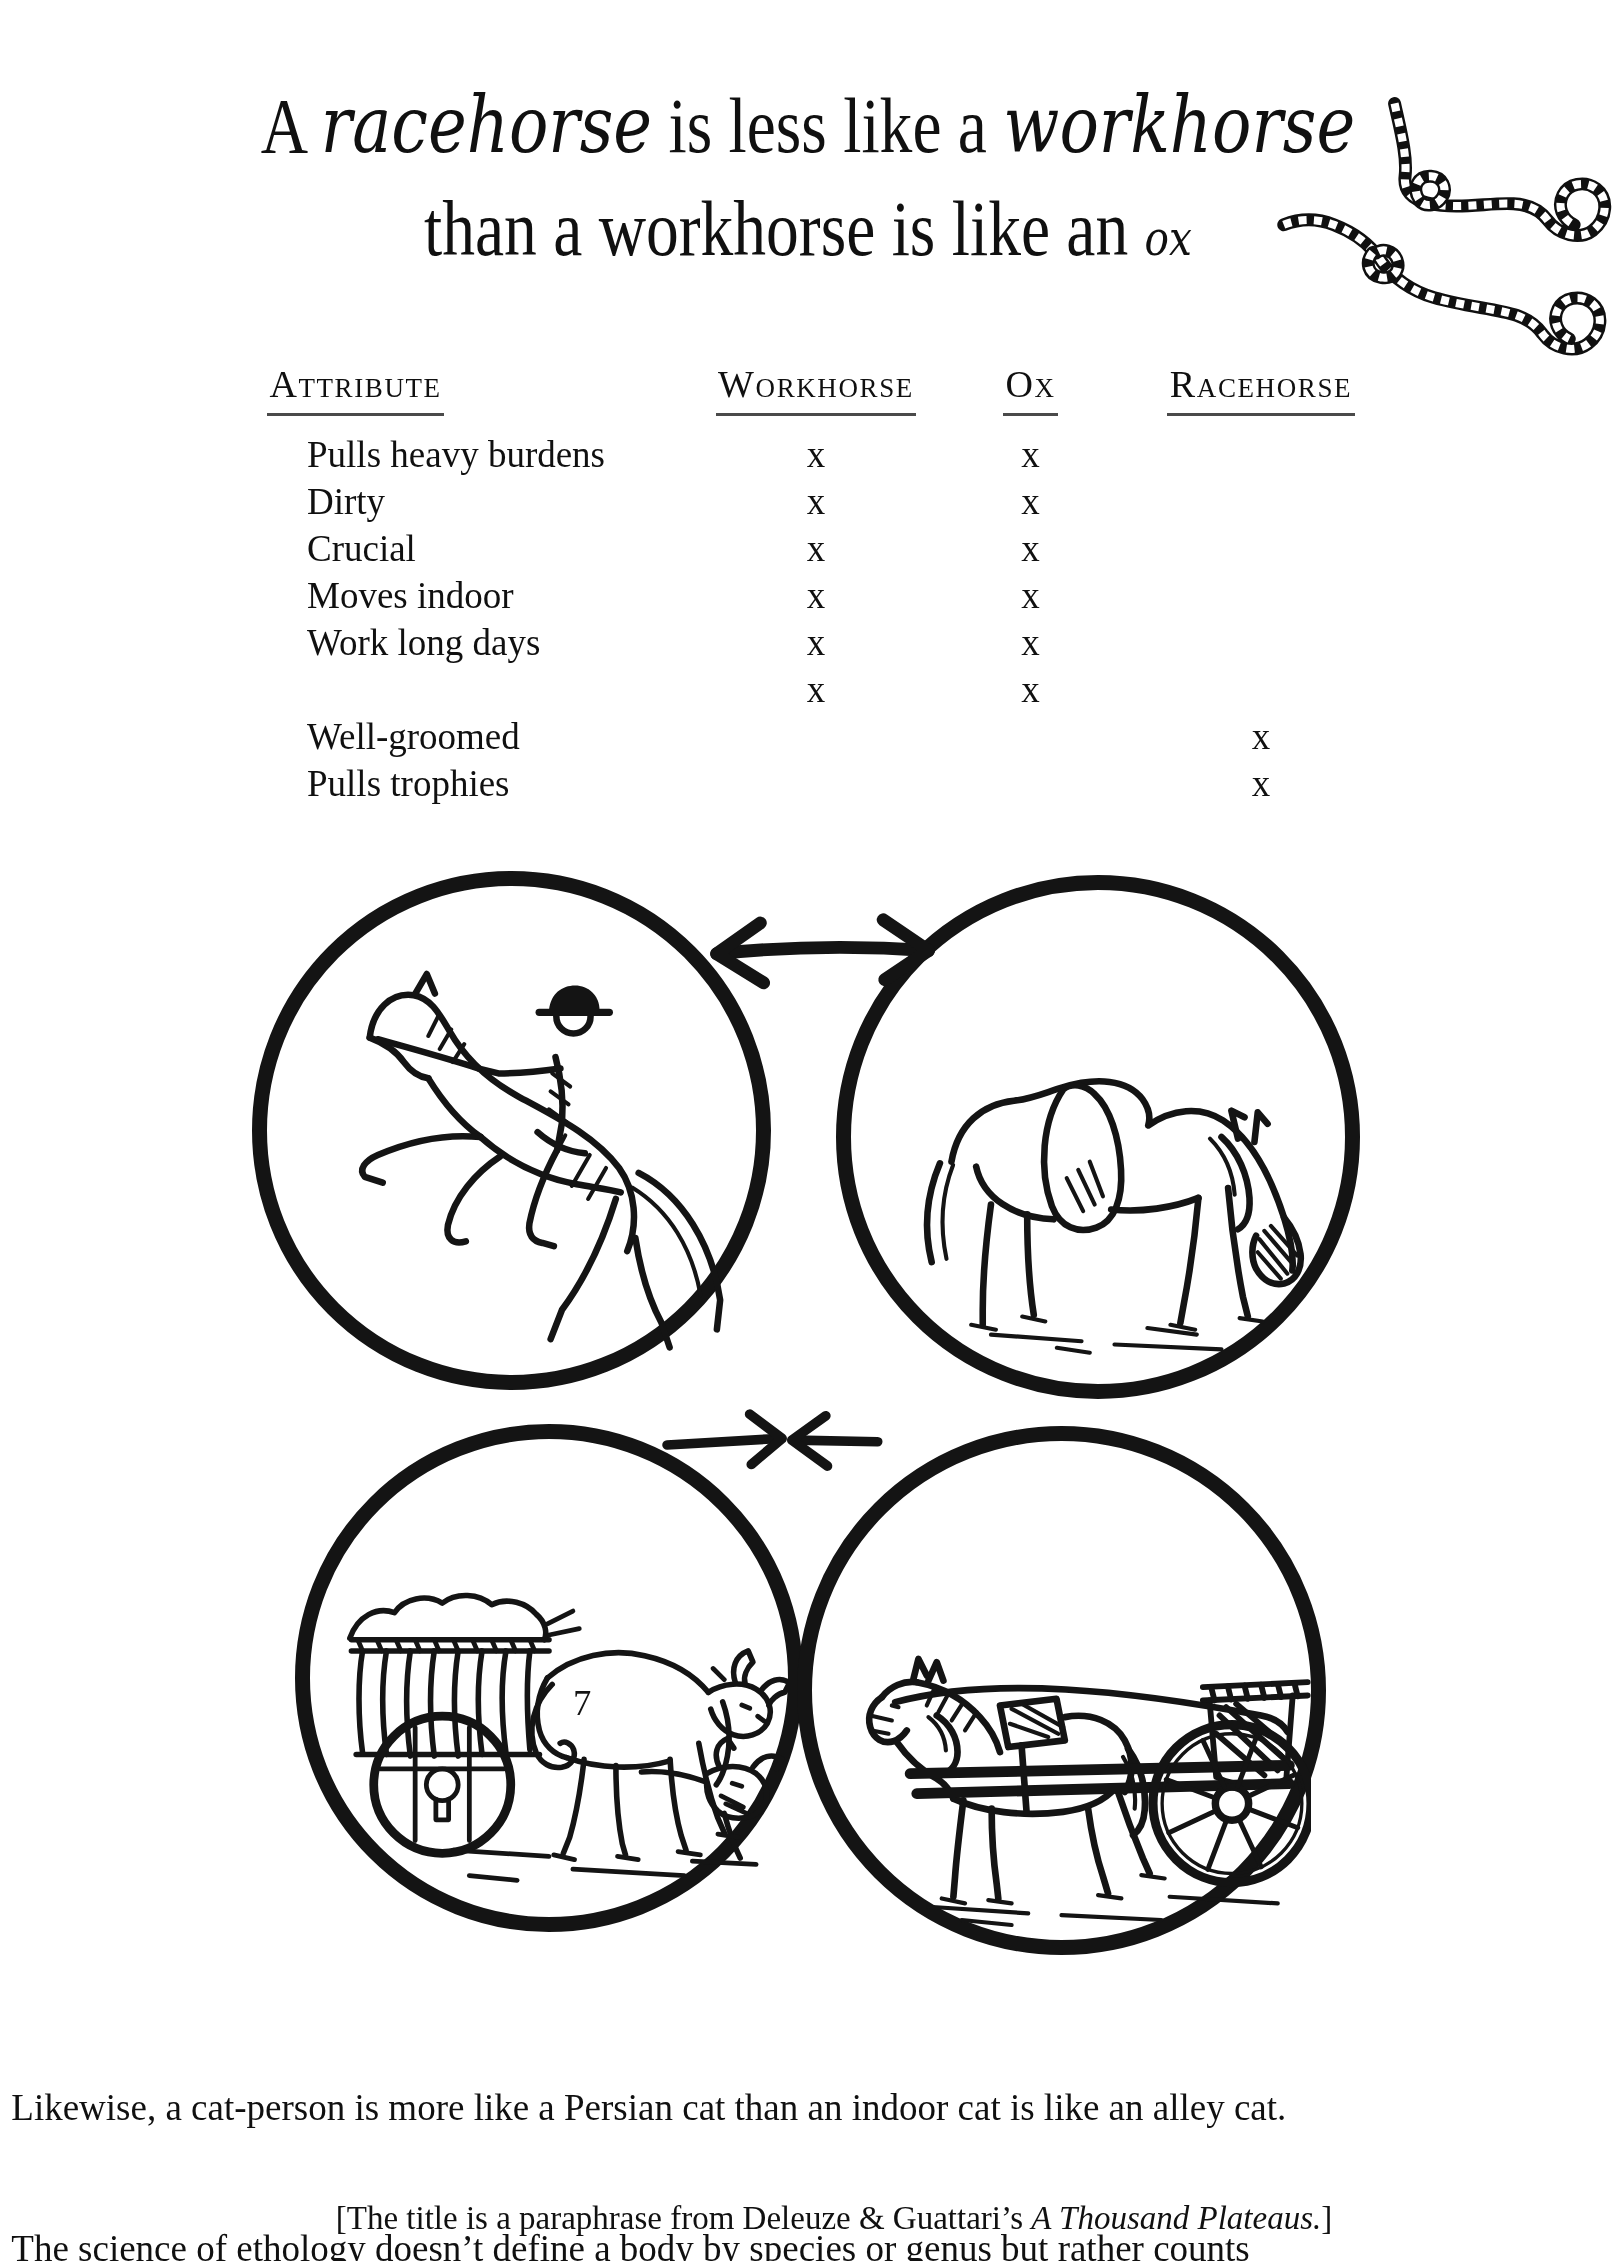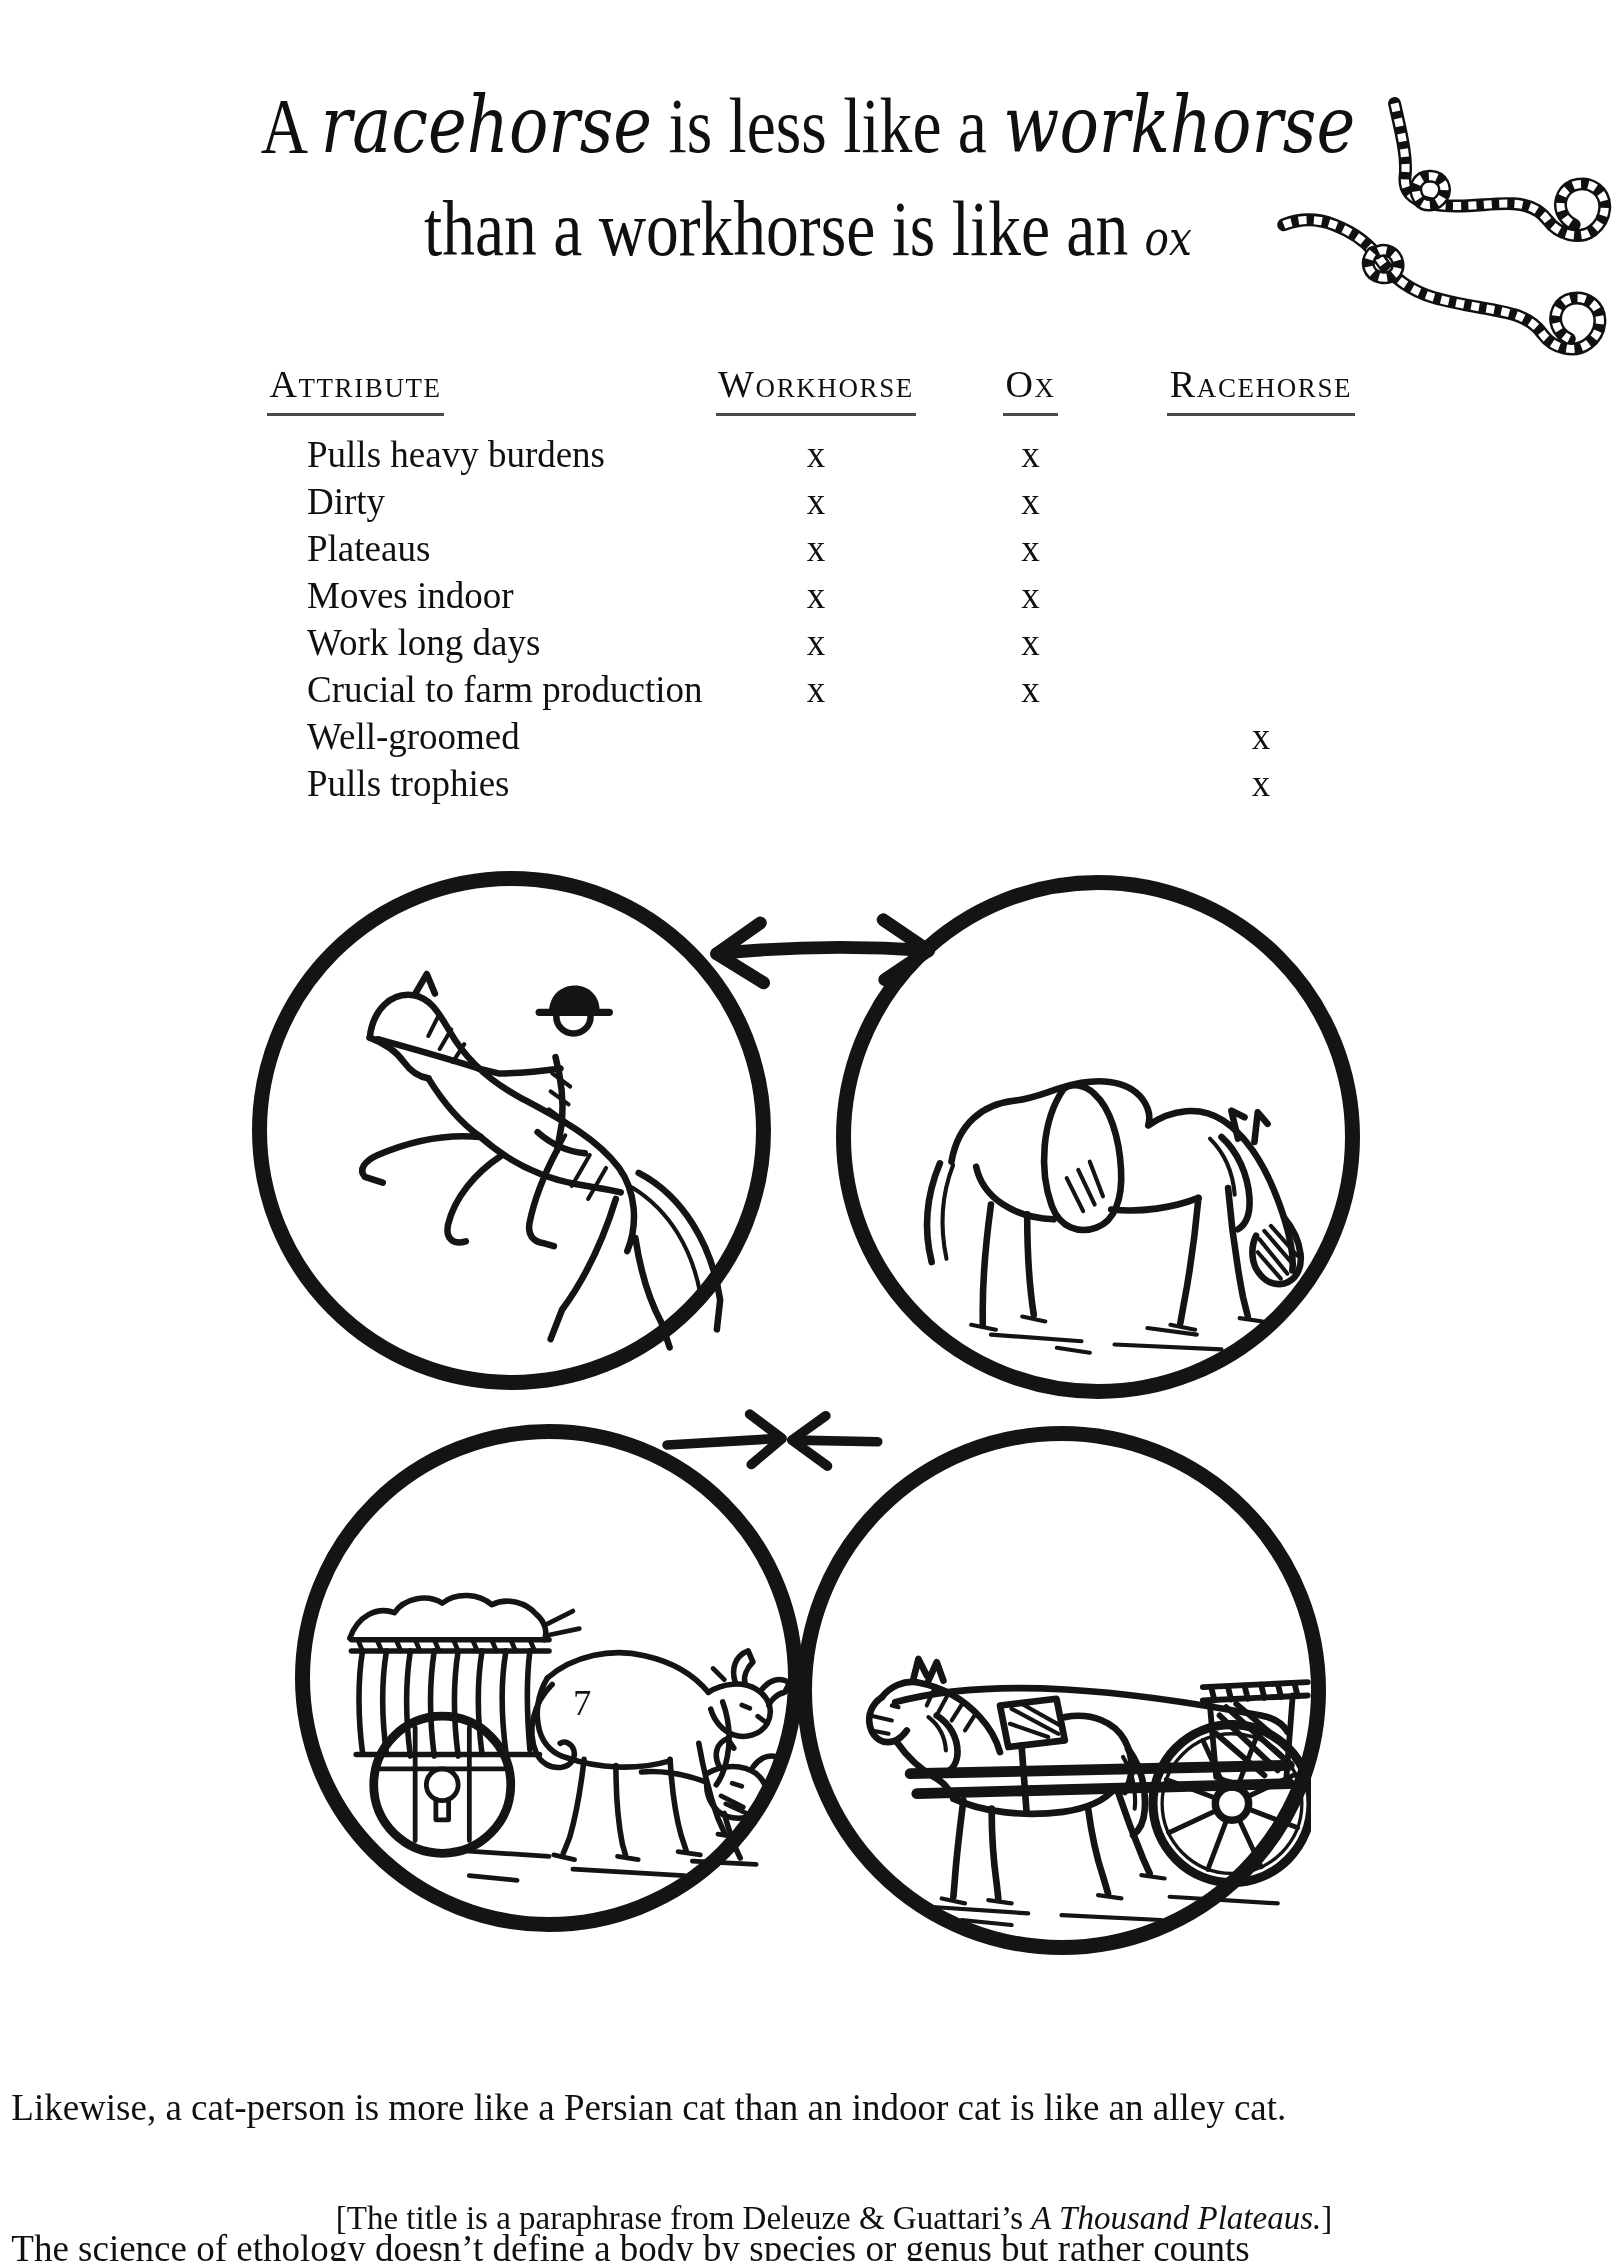--- a/index.html
+++ b/index.html
@@ -80,39 +80,38 @@
       <div class="cell c-ox">x</div>
       <div class="cell c-race"></div>
     </div>
     <div class="row">
       <div class="cell c-attr">Dirty</div>
       <div class="cell c-work">x</div>
       <div class="cell c-ox">x</div>
       <div class="cell c-race"></div>
     </div>
     <div class="row">
-      <div class="cell c-attr">Plateaus</div>
+      <div class="cell c-attr">Crucial</div>
       <div class="cell c-work">x</div>
       <div class="cell c-ox">x</div>
       <div class="cell c-race"></div>
     </div>
     <div class="row">
       <div class="cell c-attr">Moves indoor</div>
       <div class="cell c-work">x</div>
       <div class="cell c-ox">x</div>
       <div class="cell c-race"></div>
     </div>
     <div class="row">
       <div class="cell c-attr">Work long days</div>
       <div class="cell c-work">x</div>
       <div class="cell c-ox">x</div>
       <div class="cell c-race"></div>
     </div>
     <div class="row">
-      <div class="cell c-attr">Crucial to farm production</div>
       <div class="cell c-work">x</div>
       <div class="cell c-ox">x</div>
       <div class="cell c-race"></div>
     </div>
     <div class="row">
       <div class="cell c-attr">Well-groomed</div>
       <div class="cell c-work"></div>
       <div class="cell c-ox"></div>
       <div class="cell c-race">x</div>
     </div>

